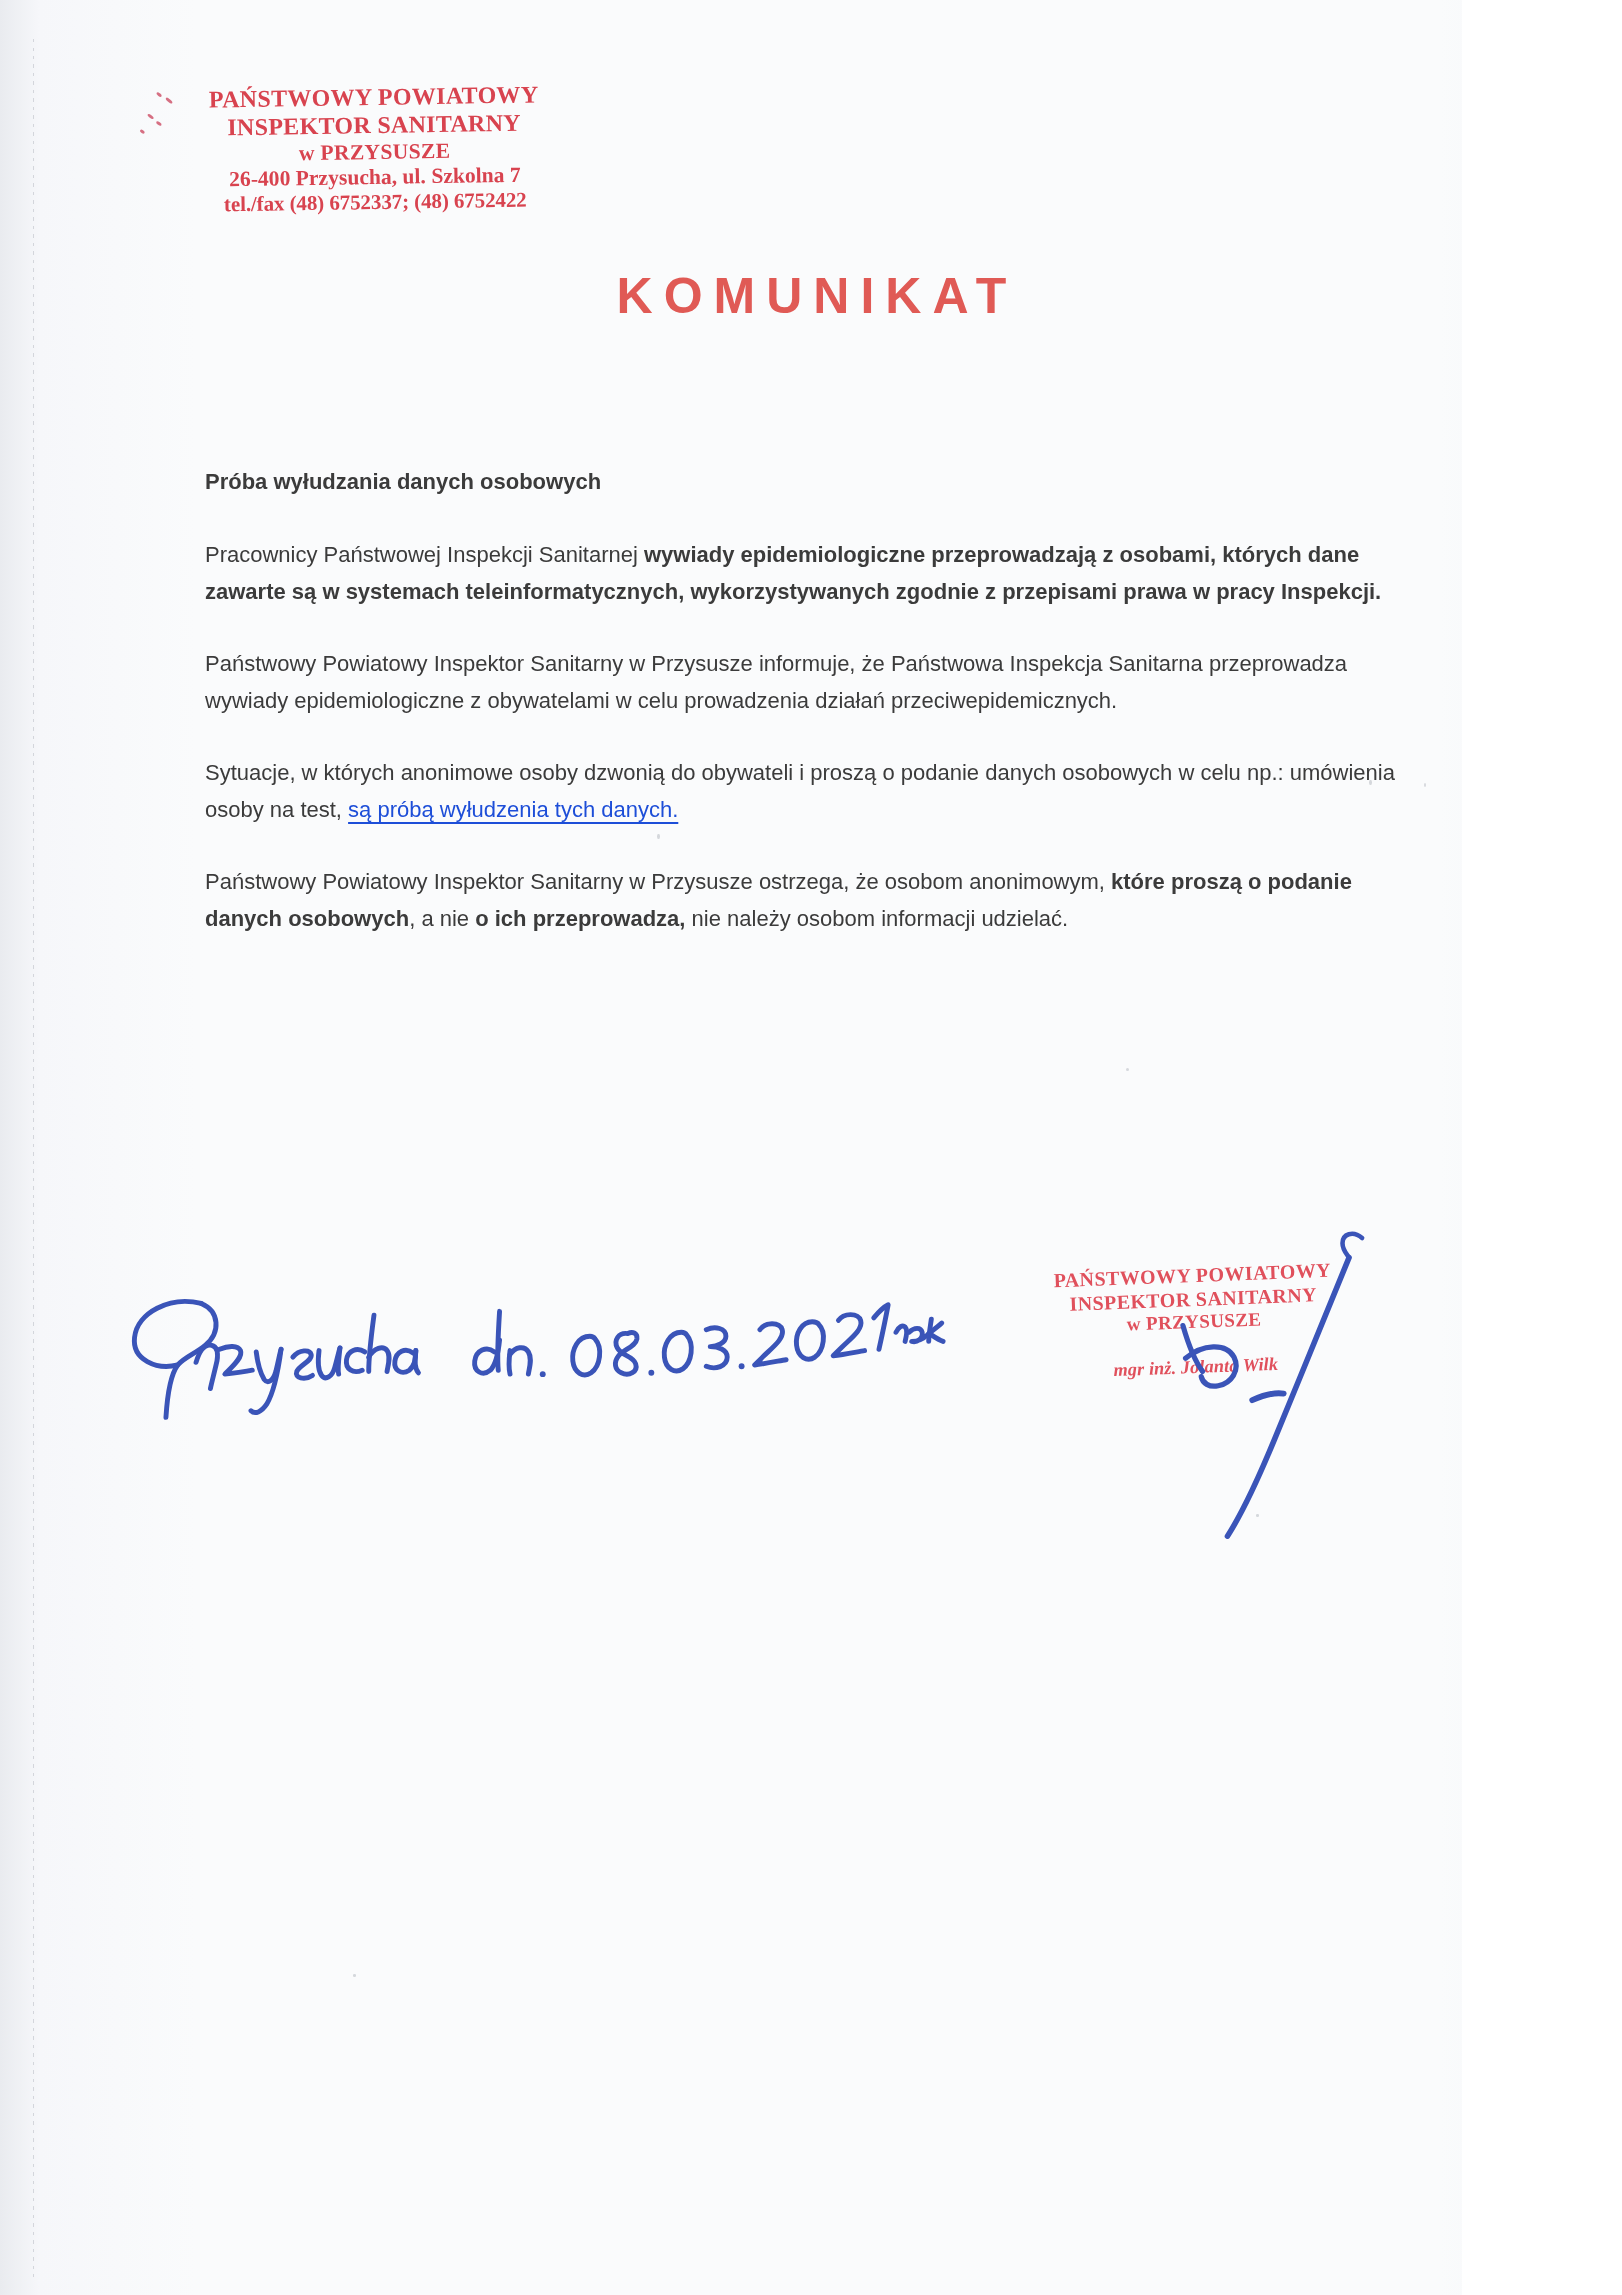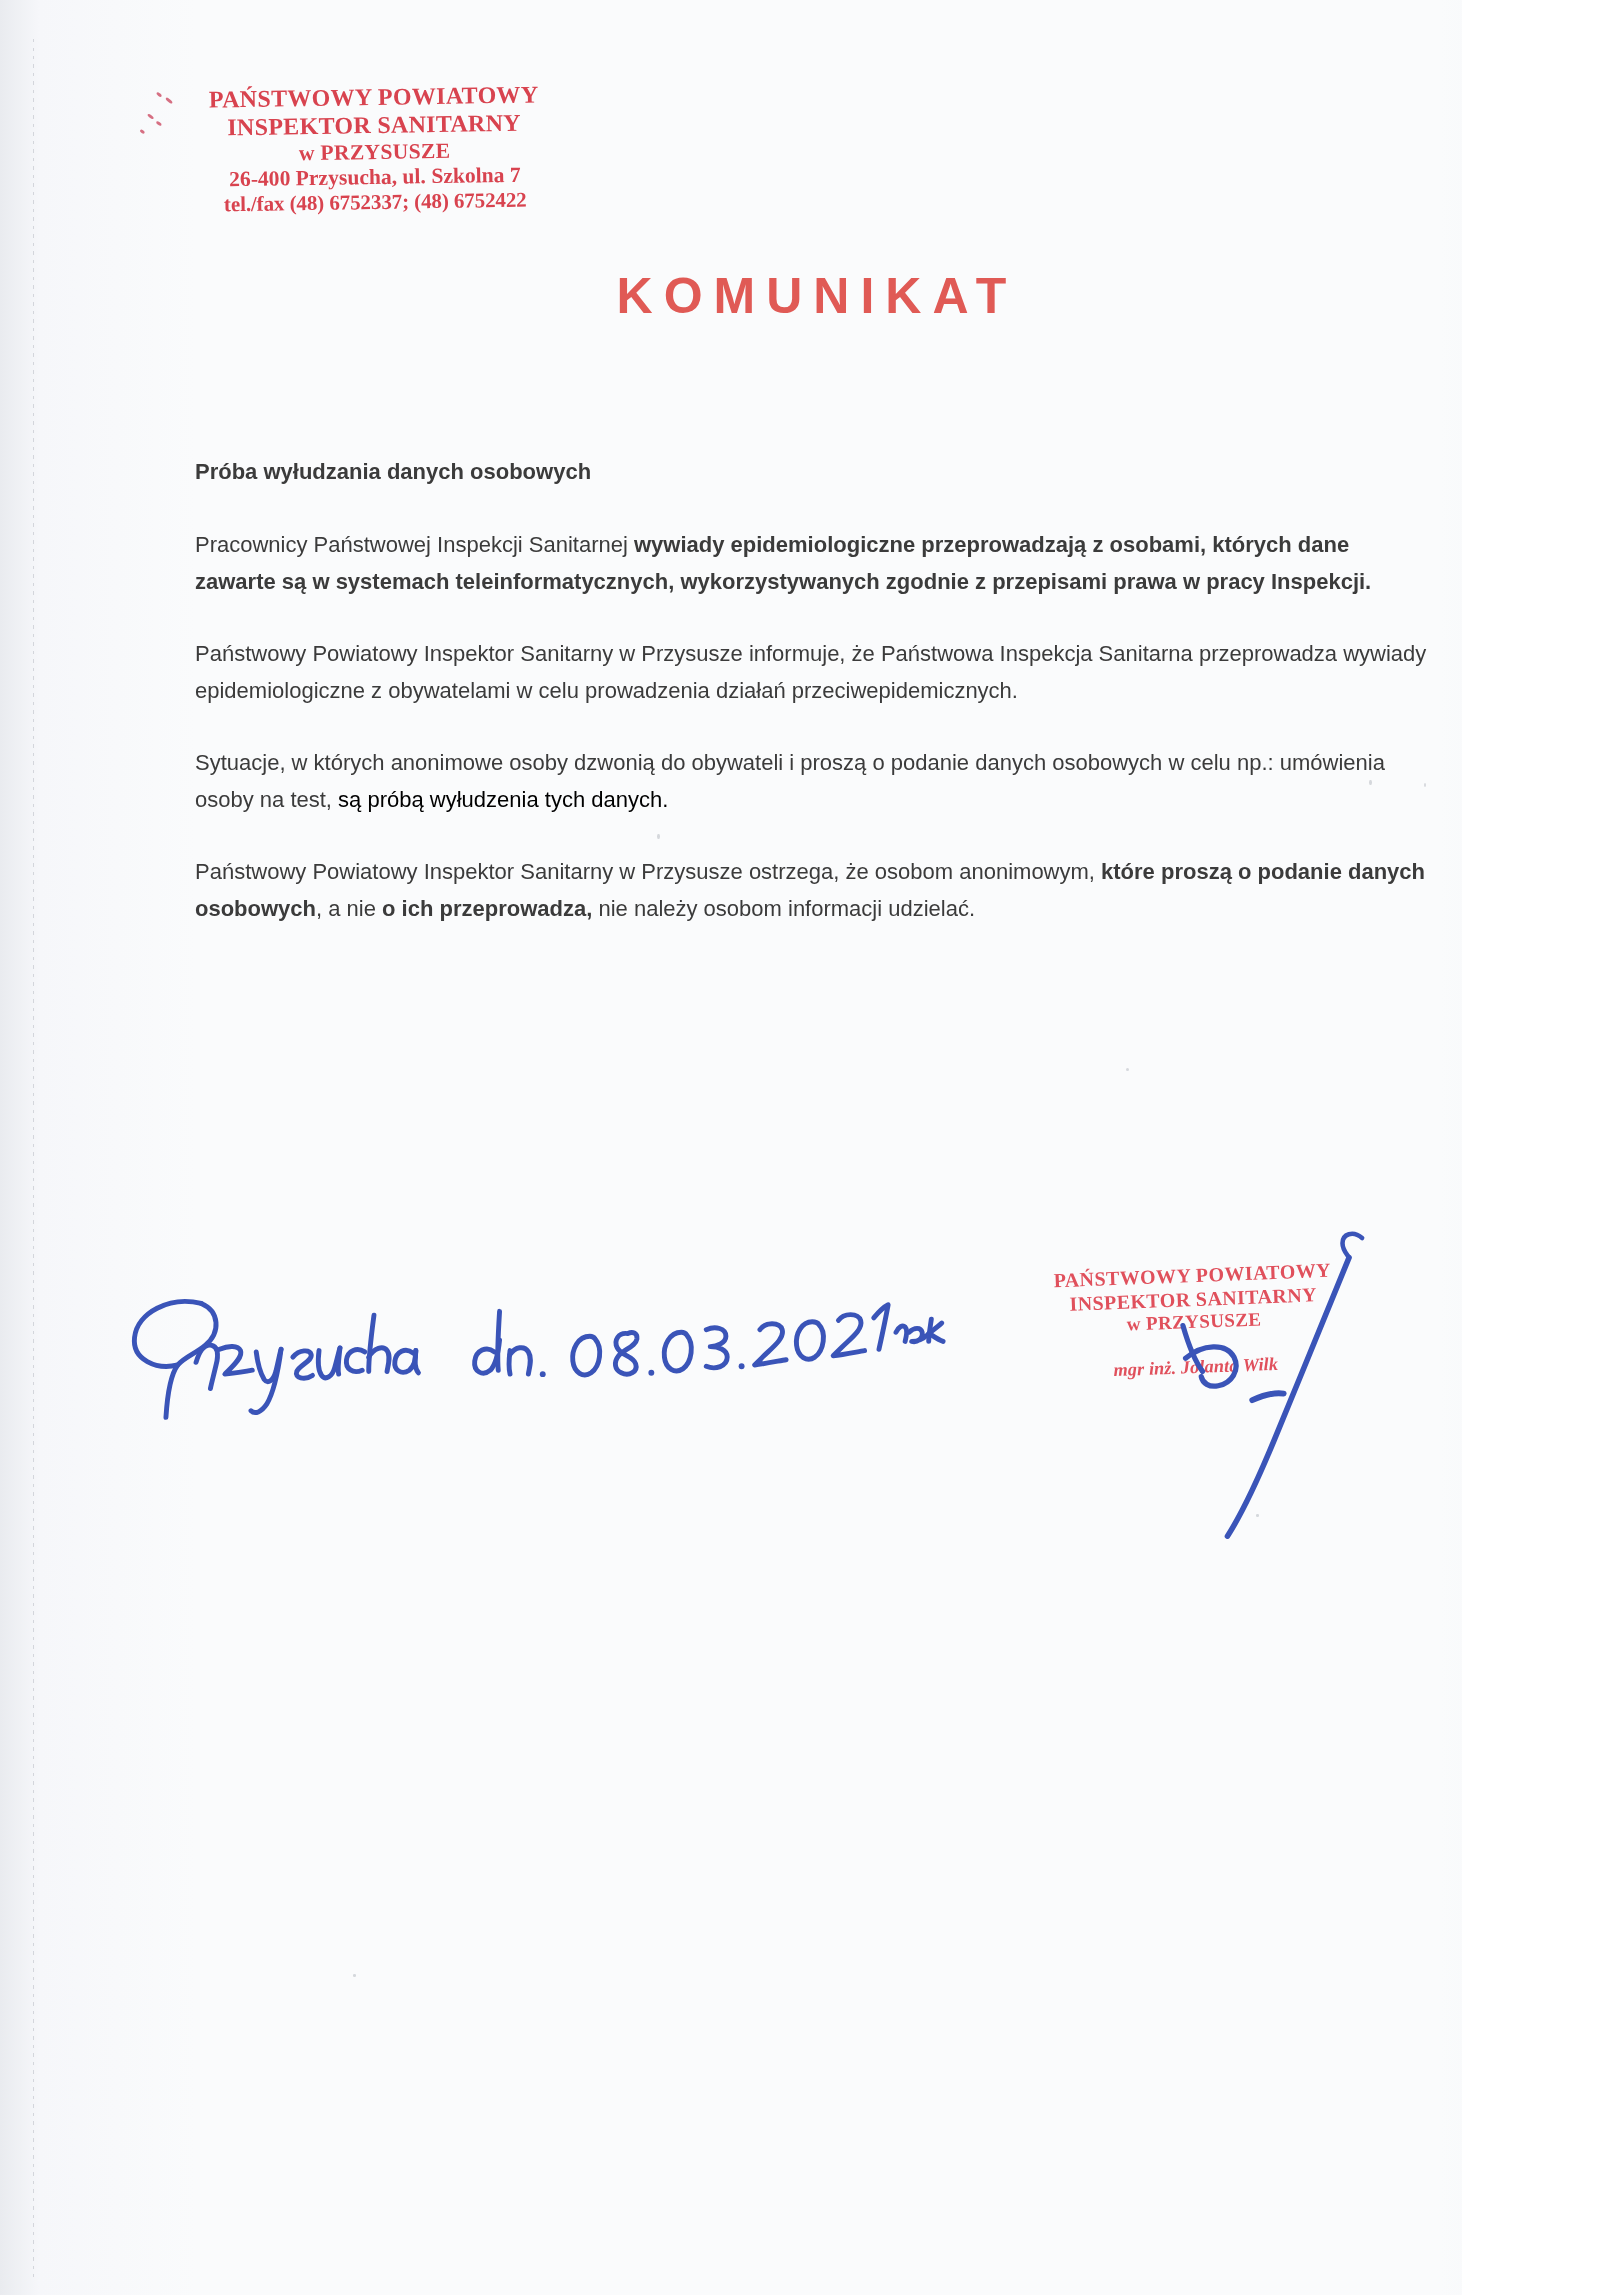--- a/index.html
+++ b/index.html
@@ -86,30 +86,31 @@
   
   .body-block {
     position: absolute;
     left: 192px;
     top: 450px;
     width: 1243px;
     font-size: 22px;
     line-height: 37px;
     color: #3b3b3b;
   }
-  .body-block p { margin: 3px; }
+  .body-block p { margin: 13px; }
   .para-heading {
     font-weight: bold;
     margin-bottom: 36px !important;
   }
   .para { margin-bottom: 35px !important; }
   .para:last-child { margin-bottom: 0 !important; }
   .b { font-weight: bold; }
   .red-underline {
-    color: #000000;
+    color: #1d4ed8;
+    text-decoration: underline;
     text-decoration-thickness: 2px;
     text-underline-offset: 4.6px;
   }
 
   
   .handwriting-date {
     position: absolute;
     left: 128px;
     top: 1289px;
     width: 785px;

